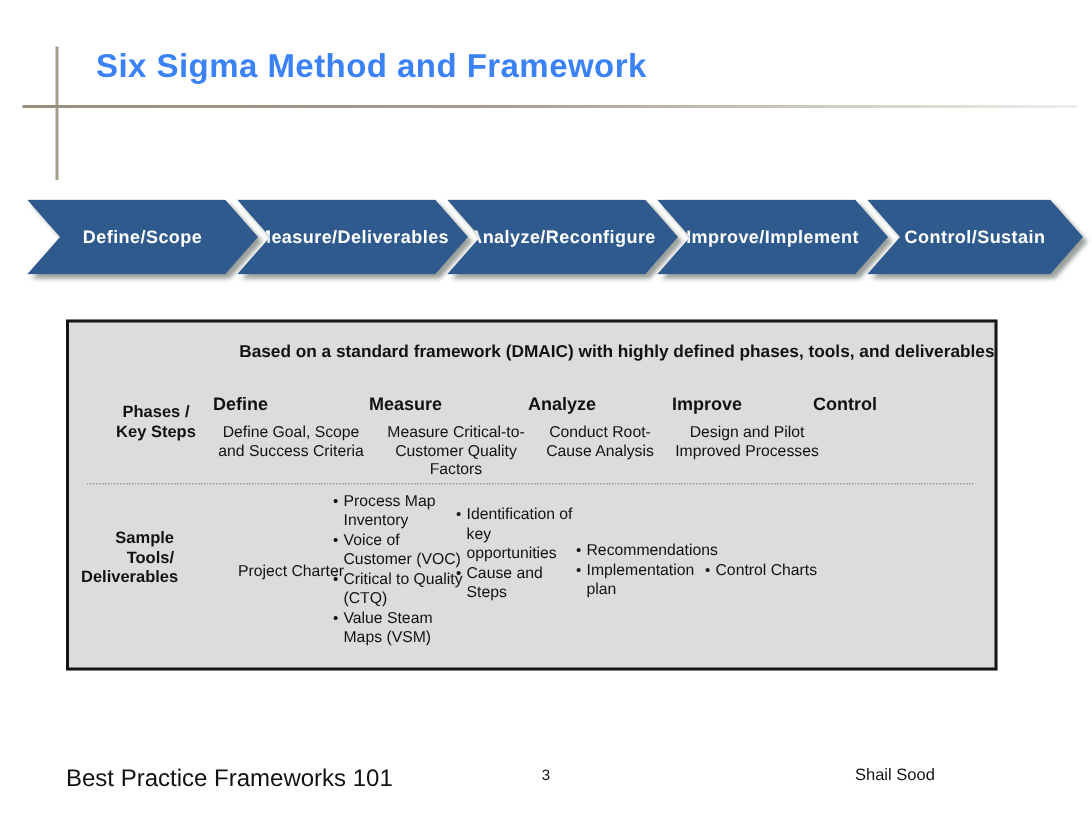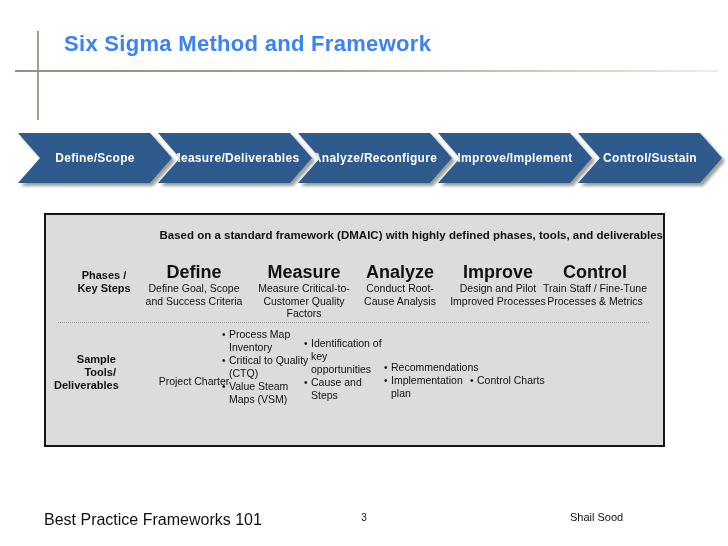--- a/index.html
+++ b/index.html
@@ -23,21 +23,21 @@
            display:flex; justify-content:center; align-items:center;
            color:#ffffff; font-weight:bold; font-size:12px; line-height:15px; letter-spacing:.3px; text-align:center; }
   .aw4 .arrow { width:144px; }
 
   
   .box { position:absolute; left:44px; top:213px; width:621px; height:234px;
          background:#dcdcdc; border:2px solid #151515; color:#111; }
   .caption { position:absolute; left:0; right:0; top:14px; text-align:right;
              font-size:11.5px; font-weight:bold; }
   .cell { position:absolute; white-space:pre-line; }
-  .hdr  { font-size:18px; font-weight:bold; text-align:center; top:47px; }
+  .hdr  { font-size:12px; font-weight:bold; text-align:left; top:47px; }
   .phase{ font-size:10.5px; line-height:12.5px; text-align:center; top:67px; }
   .c-def{left:96px;width:104px} .c-mea{left:200px;width:116px} .c-ana{left:306px;width:96px}
   .c-imp{left:402px;width:100px} .c-con{left:496px;width:106px}
   .rl-phases { left:14px; width:88px; top:54px; font-size:11px; font-weight:bold;
                line-height:13px; text-align:center; }
   .rl-tools  { left:8px; width:62px; top:138px; font-size:11px; font-weight:bold;
                line-height:13px; text-align:right; }
   .dotted { position:absolute; left:12px; right:14px; top:107px; border-top:1px dotted #9a9a9a; }
 
   .tools { position:absolute; font-size:10.5px; line-height:13px; }
@@ -108,34 +108,34 @@
     <div class="cell hdr c-con">Control</div>
 
     <div class="cell phase c-mea">Measure Critical-to-
 Customer Quality Factors</div>
     <div class="cell phase c-def">Define Goal, Scope
 and Success Criteria</div>
     <div class="cell phase c-ana">Conduct Root-
 Cause Analysis</div>
     <div class="cell phase c-imp">Design and Pilot
 Improved Processes</div>
-    <div class="cell phase c-con">Train Staff / Fine-Tune
-Processes &amp; Metrics</div>
 
     <div class="dotted"></div>
 
     <div class="cell rl-tools">Sample
 Tools/
 Deliverables</div>
 
     <div class="tools t-def">Project Charter</div>
 
     <div class="tools t-mea">
       <div class="ti">Process Map
 Inventory</div>
+      <div class="ti">Voice of
+Customer (VOC)</div>
       <div class="ti">Critical to Quality
 (CTQ)</div>
       <div class="ti">Value Steam
 Maps (VSM)</div>
     </div>
 
     <div class="tools t-ana">
       <div class="ti">Identification of
 key
 opportunities</div>

